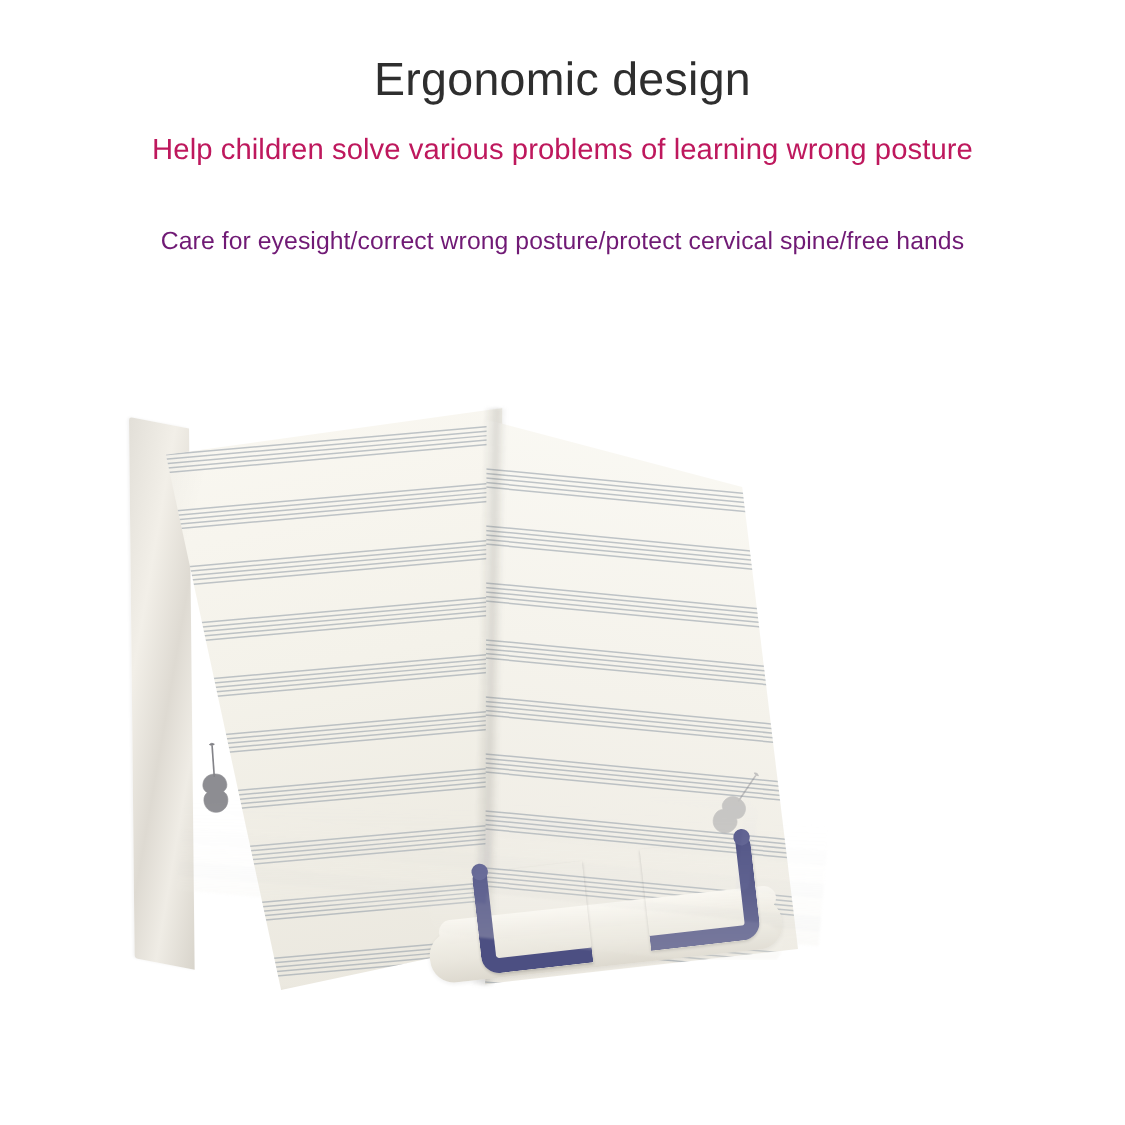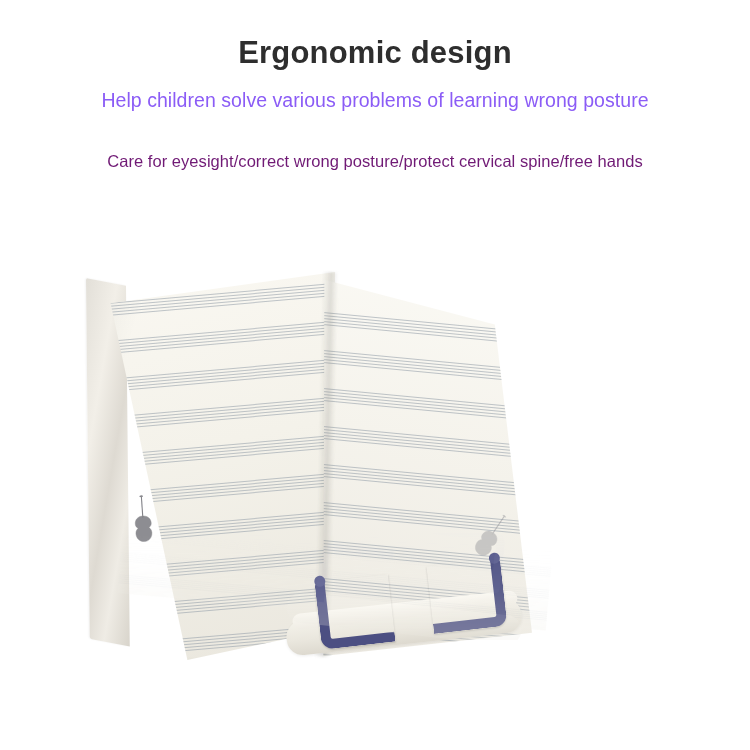--- a/index.html
+++ b/index.html
@@ -27,33 +27,33 @@
     top: 0;
     width: 750px;
     text-align: center;
   }
   .headline {
     position: absolute;
     left: 0;
     top: 33px;
     width: 750px;
     font-size: 31px;
-    font-weight: 700;
+    font-weight: 400;
     letter-spacing: 0.2px;
     color: #2e2e2e;
     line-height: 40px;
   }
   .subhead {
     position: absolute;
     left: 0;
     top: 86px;
     width: 750px;
     font-size: 19.5px;
     font-weight: 400;
-    color: #8b5cf6;
+    color: #be185d;
     line-height: 28px;
     letter-spacing: 0.05px;
   }
   .tagline {
     position: absolute;
     left: 0;
     top: 148px;
     width: 750px;
     font-size: 16.5px;
     font-weight: 400;

